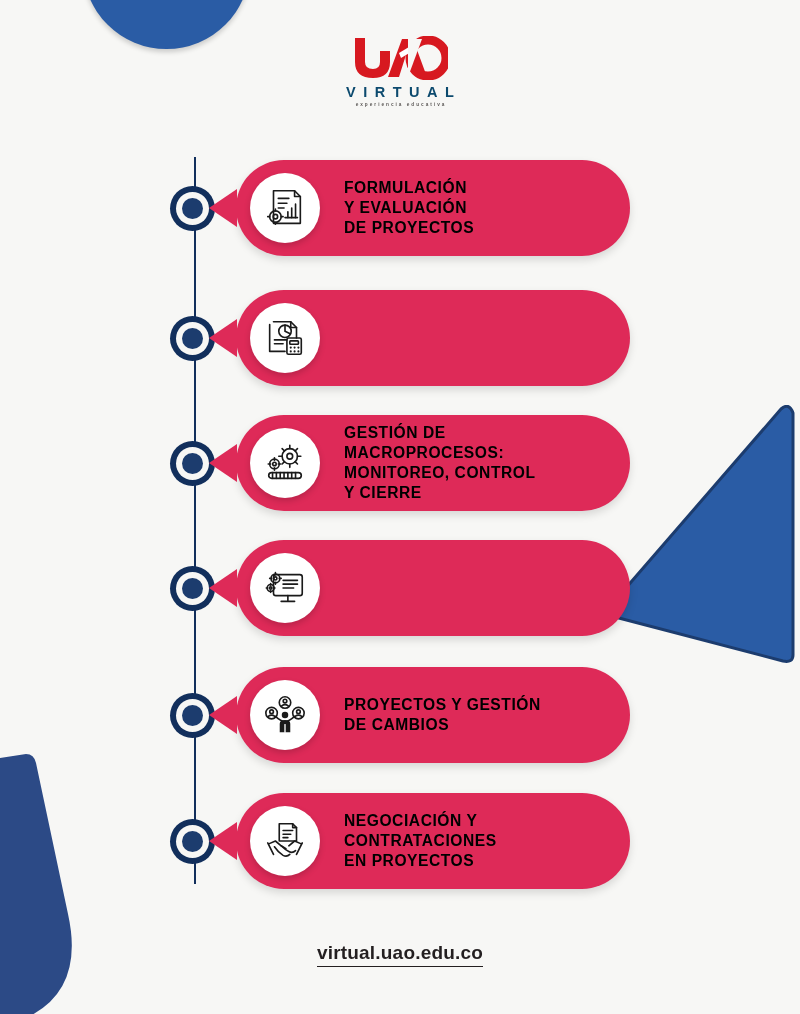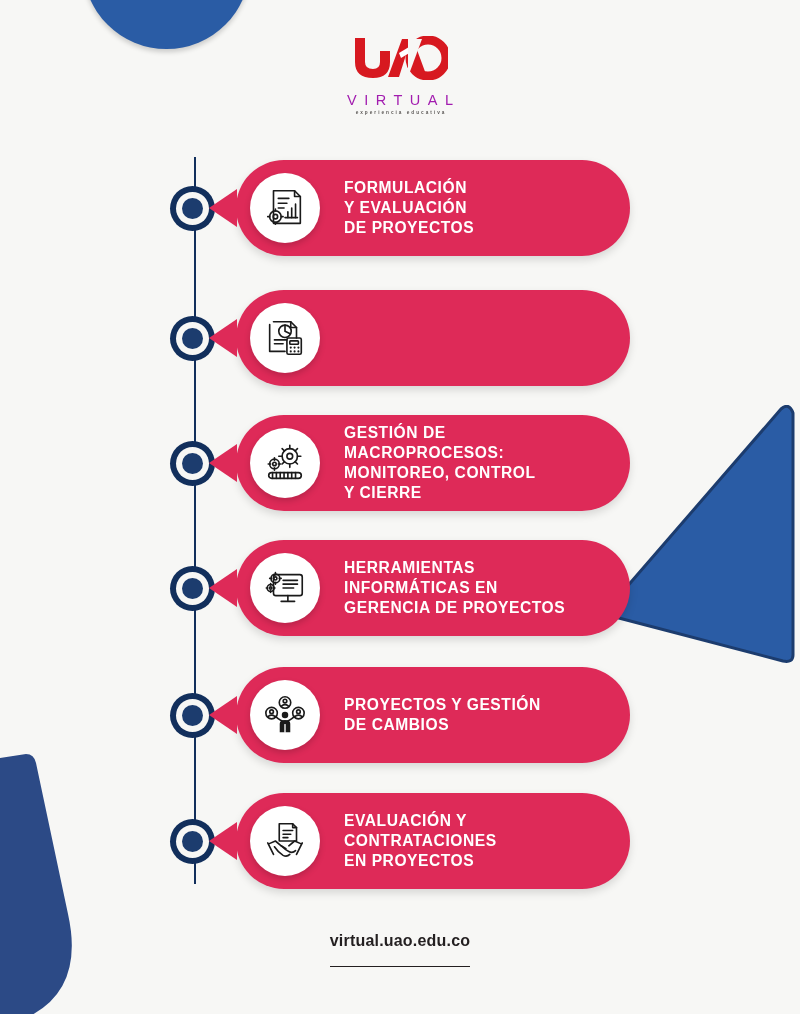--- a/index.html
+++ b/index.html
@@ -32,25 +32,25 @@
   .deco-bottom-left svg { display:block; }
 
   
   .logo-wrap {
     position:absolute; z-index:3;
     top:36px; left:0; width:800px;
     text-align:center;
   }
   .logo-mark { display:block; margin:0 auto; }
   .logo-virtual {
-    margin-top:12px;
+    margin-top:4px;
     font-size:14.5px;
-    font-weight:normal;
+    font-weight:bold;
     letter-spacing:7.5px;
-    color:#a21caf;
+    color:#0c4a6e;
     text-indent:7.5px;
   }
   .logo-tagline {
     margin-top:2px;
     font-size:4.7px;
     font-weight:bold;
     letter-spacing:2.0px;
     color:#5d5a58;
     text-indent:2.0px;
   }
@@ -127,43 +127,43 @@
     display:flex; align-items:center; justify-content:center;
     box-shadow:0 3px 6px rgba(0,0,0,.17);
     z-index:2;
   }
   .icon-circle svg { display:block; }
 
   .card-text {
     position:absolute;
     left:108px; top:50%;
     transform:translateY(-50%);
-    color:#ffffff;
+    color:#000000;
     font-size:15.6px;
     font-weight:bold;
     line-height:1.29;
     letter-spacing:0.55px;
     white-space:pre-line;
     width:330px;
   }
 
   
   .footer {
     position:absolute; z-index:3;
     left:0; bottom:47px;
     width:800px;
     text-align:center;
   }
   .footer-link {
-    font-size:16px;
+    font-size:19px;
     font-weight:bold;
     color:#231f20;
     letter-spacing:0.2px;
     border-bottom:1.8px solid #231f20;
-    padding-bottom:16px;
+    padding-bottom:2px;
     text-decoration:none;
     display:inline-block;
   }
 </style>
 </head>
 <body>
 
 <div class="deco deco-top-left"></div>
 
 <div class="deco deco-right-tri">
@@ -270,23 +270,20 @@
           <path d="M22 16 L37 16 M22 20 L37 20 M22 24 L33 24"></path>
           <path d="M27 32 L27 38 M20 38 L34 38"></path>
           <circle cx="14" cy="14" r="4.6"></circle>
           <circle cx="14" cy="14" r="1.6"></circle>
           <path d="M14 8 L14 10 M14 18 L14 20 M8 14 L10 14 M18 14 L20 14"></path>
           <circle cx="9" cy="24" r="3.6"></circle>
           <circle cx="9" cy="24" r="1.2"></circle>
           <path d="M9 19.5 L9 21 M9 27 L9 28.5 M4.5 24 L6 24 M12 24 L13.5 24"></path>
         </svg>
       </div>
-      <div class="card-text">HERRAMIENTAS
-INFORMÁTICAS EN
-GERENCIA DE PROYECTOS</div>
     </div>
   </div>
 
   <div class="row" style="top:667px">
     <div class="dot"></div>
     <div class="card">
       <div class="icon-circle">
         <svg width="46" height="46" viewBox="0 0 48 48" fill="none" stroke="#1a1a1a" stroke-width="1.7" stroke-linecap="round" stroke-linejoin="round">
           <circle cx="24" cy="11" r="6"></circle>
           <circle cx="24" cy="9.5" r="1.9"></circle>
@@ -317,21 +314,21 @@
           <path d="M32 6 L32 10 L36 10"></path>
           <path d="M22 13 L32 13 M22 17 L30 17 M22 20.5 L27 20.5"></path>
           <path d="M7 27 L14 24 L20 29 L25 32"></path>
           <path d="M41 27 L34 24 L28 29"></path>
           <path d="M20 29 Q24 33 28 35 Q32 37 35 34"></path>
           <path d="M6 26 L12 38" stroke-width="1.7"></path>
           <path d="M42 26 L36 38" stroke-width="1.7"></path>
           <path d="M13 30 Q17 36 22 39 Q26 41 29 38"></path>
         </svg>
       </div>
-      <div class="card-text">EVALUACIÓN Y
+      <div class="card-text">NEGOCIACIÓN Y
 CONTRATACIONES
 EN PROYECTOS</div>
     </div>
   </div>
 
 </div>
 
 <div class="footer">
   <a class="footer-link" href="#">virtual.uao.edu.co</a>
 </div>

